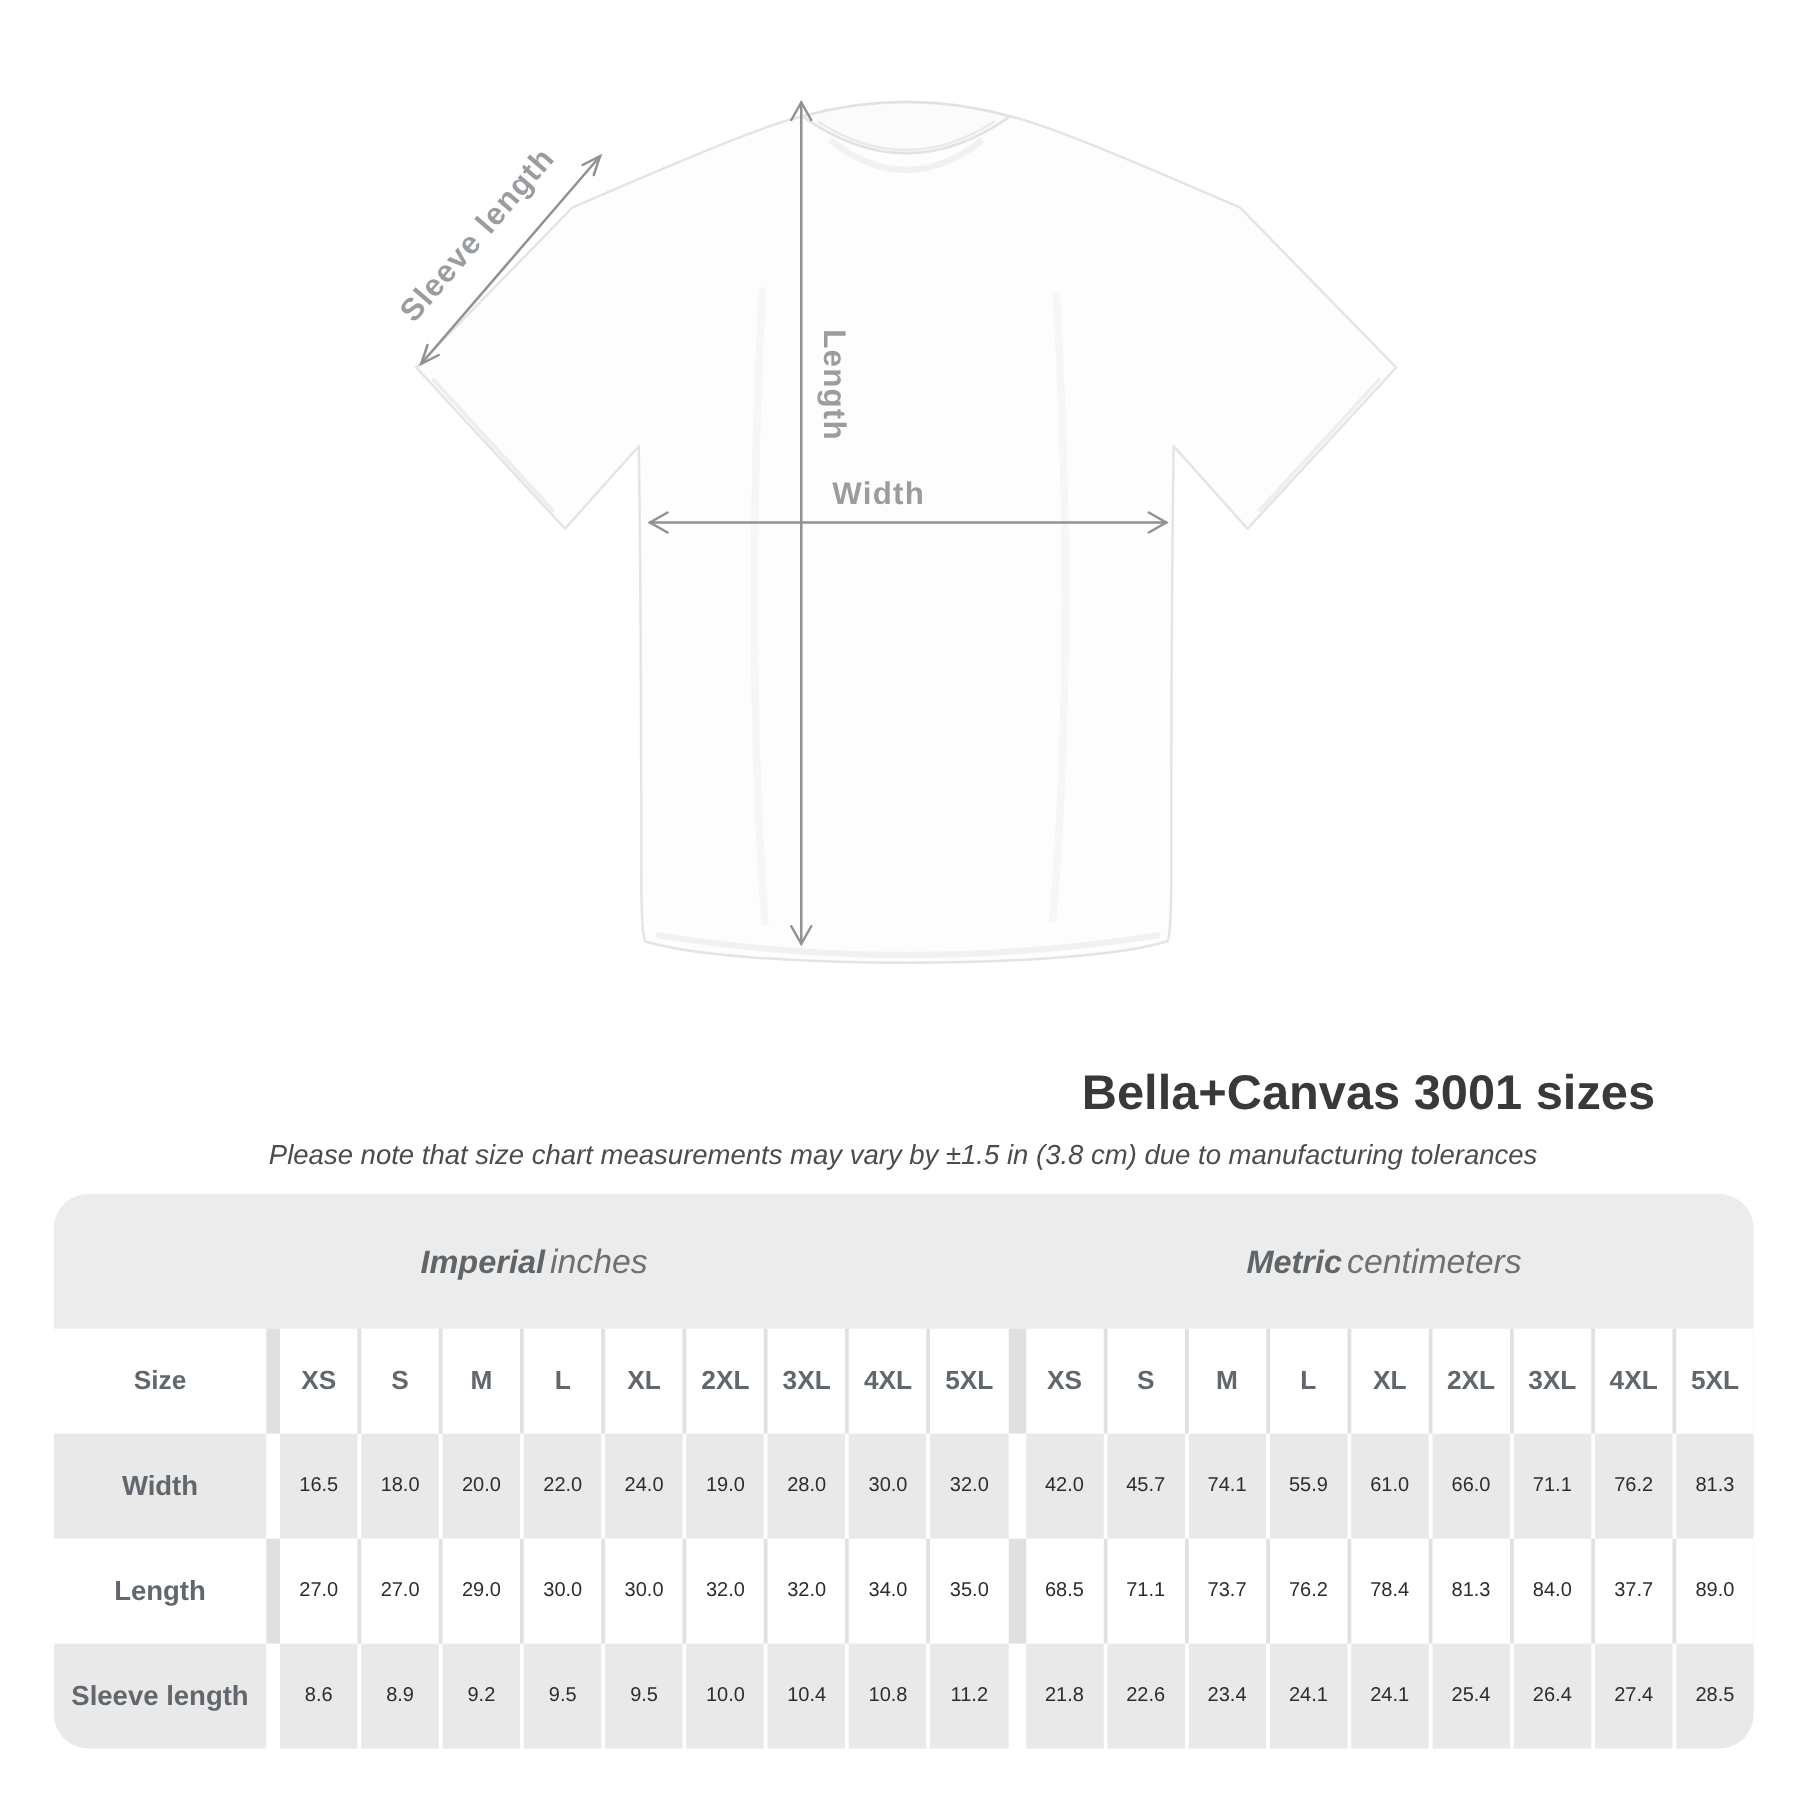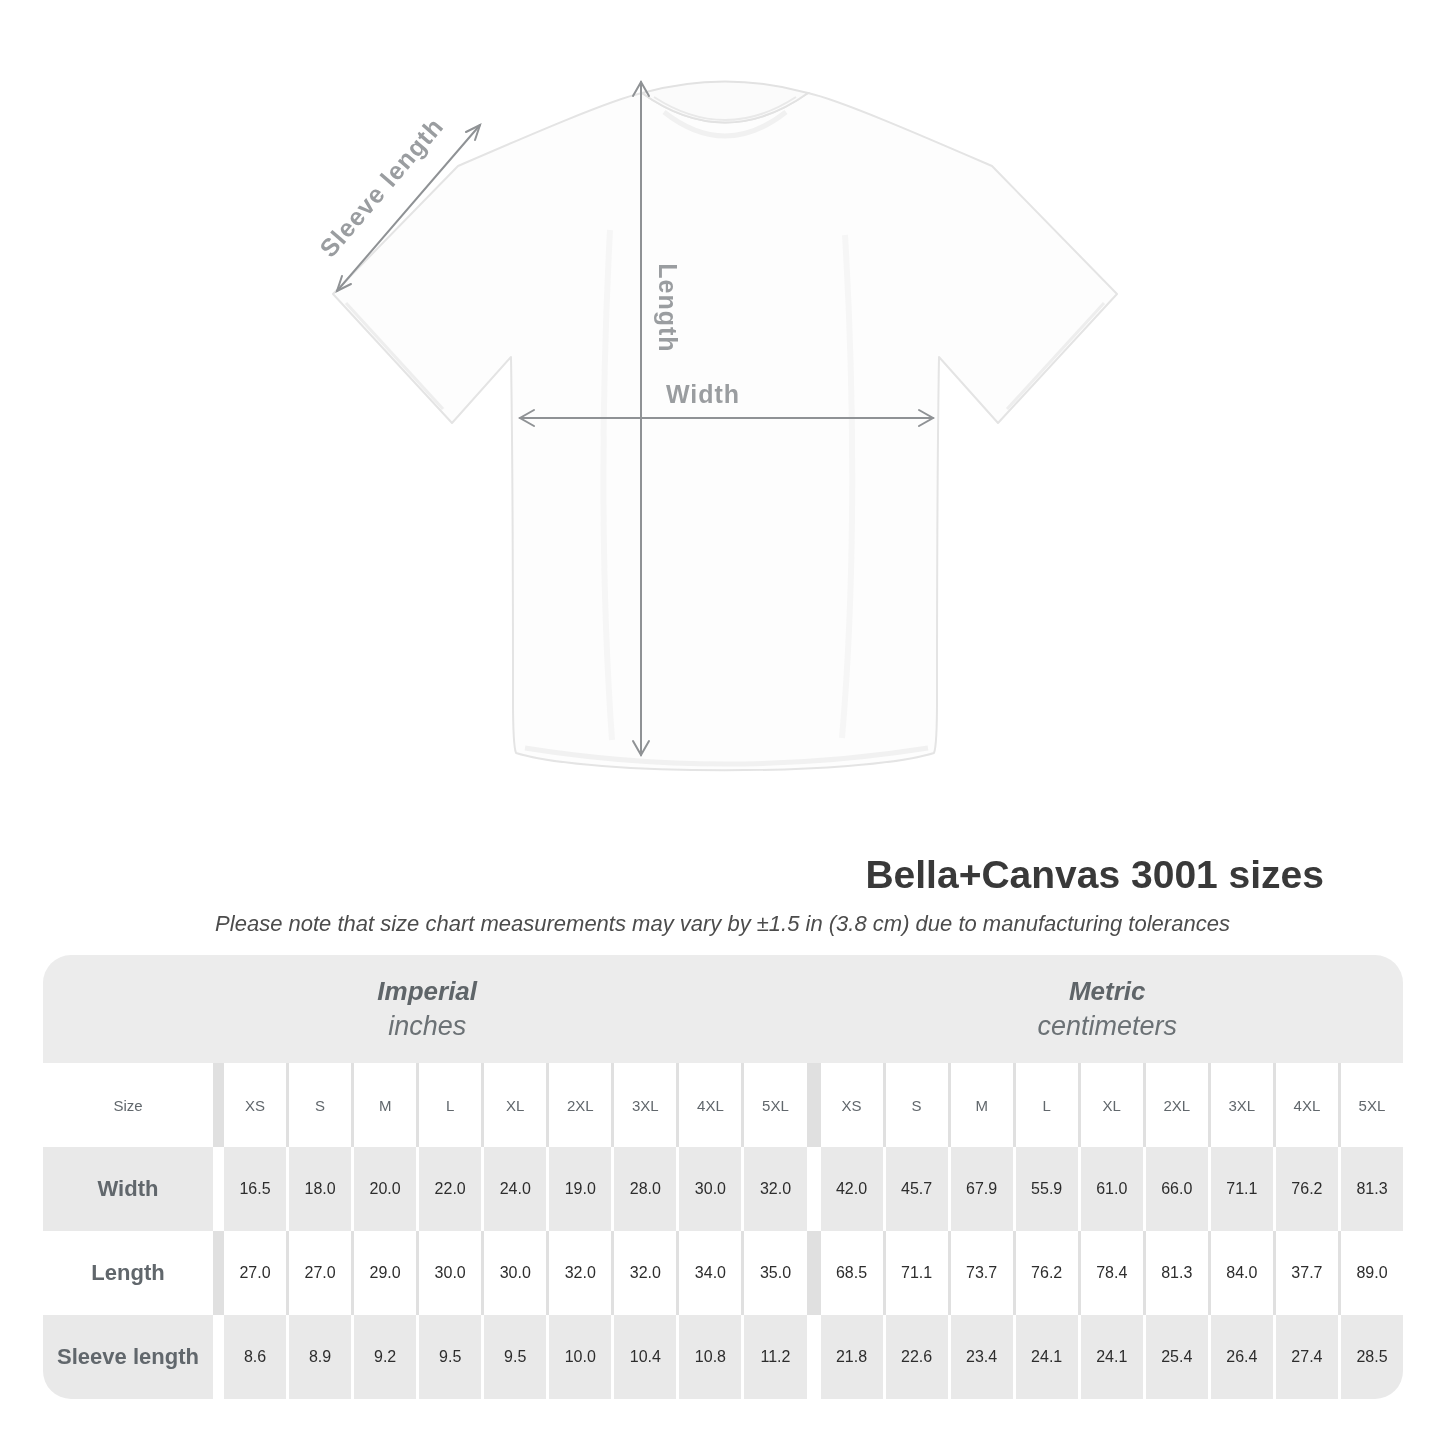--- a/index.html
+++ b/index.html
@@ -21,37 +21,37 @@
   #page-subtitle{
     position:absolute;left:0;top:911px;width:1445px;text-align:center;
     font-size:22px;font-style:italic;color:#4c4c4c;
   }
   
   #size-table{
     position:absolute;left:43px;top:955px;width:1360px;
     border-radius:28px;overflow:hidden;
   }
   .band{height:108px;background:#ececec;display:flex;}
-  .band-half{display:flex;flex-direction:column;align-items:center;justify-content:center;gap:4px;}
+  .band-half{display:flex;flex-direction:row;align-items:center;justify-content:center;gap:4px;}
   .band-half.imperial{width:56.5%;}
   .band-half.metric{width:43.5%;}
   .band-title{font-size:26px;font-weight:bold;font-style:italic;color:#5f6569;}
   .band-unit{font-size:27px;font-style:italic;color:#6b7175;}
   .trow{
     display:grid;
     grid-template-columns:170px 5px repeat(9,1fr) 8px repeat(9,1fr);
     column-gap:3px;height:84px;
   }
   .trow.white-cells{background:#e0e0e0;}
   .trow.gray-cells{background:#ffffff;}
   .cell{display:flex;align-items:center;justify-content:center;}
   .white-cells .cell{background:#ffffff;}
   .gray-cells .cell{background:#e9e9e9;}
   .cell.spacer{background:transparent;}
-  .hdr{font-weight:normal;color:#61676c;font-size:15px;}
+  .hdr{font-weight:bold;color:#61676c;font-size:21px;}
   .lbl{font-weight:bold;color:#61676c;font-size:22px;}
   .val{color:#2d2d2d;font-size:16px;}
 </style>
 </head>
 <body>
 
 <svg id="diagram" viewBox="0 0 1445 840">
 
   <g>
     <path d="M 642 93
@@ -148,21 +148,21 @@
         <div class="cell val">20.0</div>
         <div class="cell val">22.0</div>
         <div class="cell val">24.0</div>
         <div class="cell val">19.0</div>
         <div class="cell val">28.0</div>
         <div class="cell val">30.0</div>
         <div class="cell val">32.0</div>
         <div class="cell spacer"></div>
         <div class="cell val">42.0</div>
         <div class="cell val">45.7</div>
-        <div class="cell val">67.9</div>
+        <div class="cell val">74.1</div>
         <div class="cell val">55.9</div>
         <div class="cell val">61.0</div>
         <div class="cell val">66.0</div>
         <div class="cell val">71.1</div>
         <div class="cell val">76.2</div>
         <div class="cell val">81.3</div>
       </div>
       <div class="trow white-cells">
         <div class="cell lbl">Length</div>
         <div class="cell spacer"></div>

